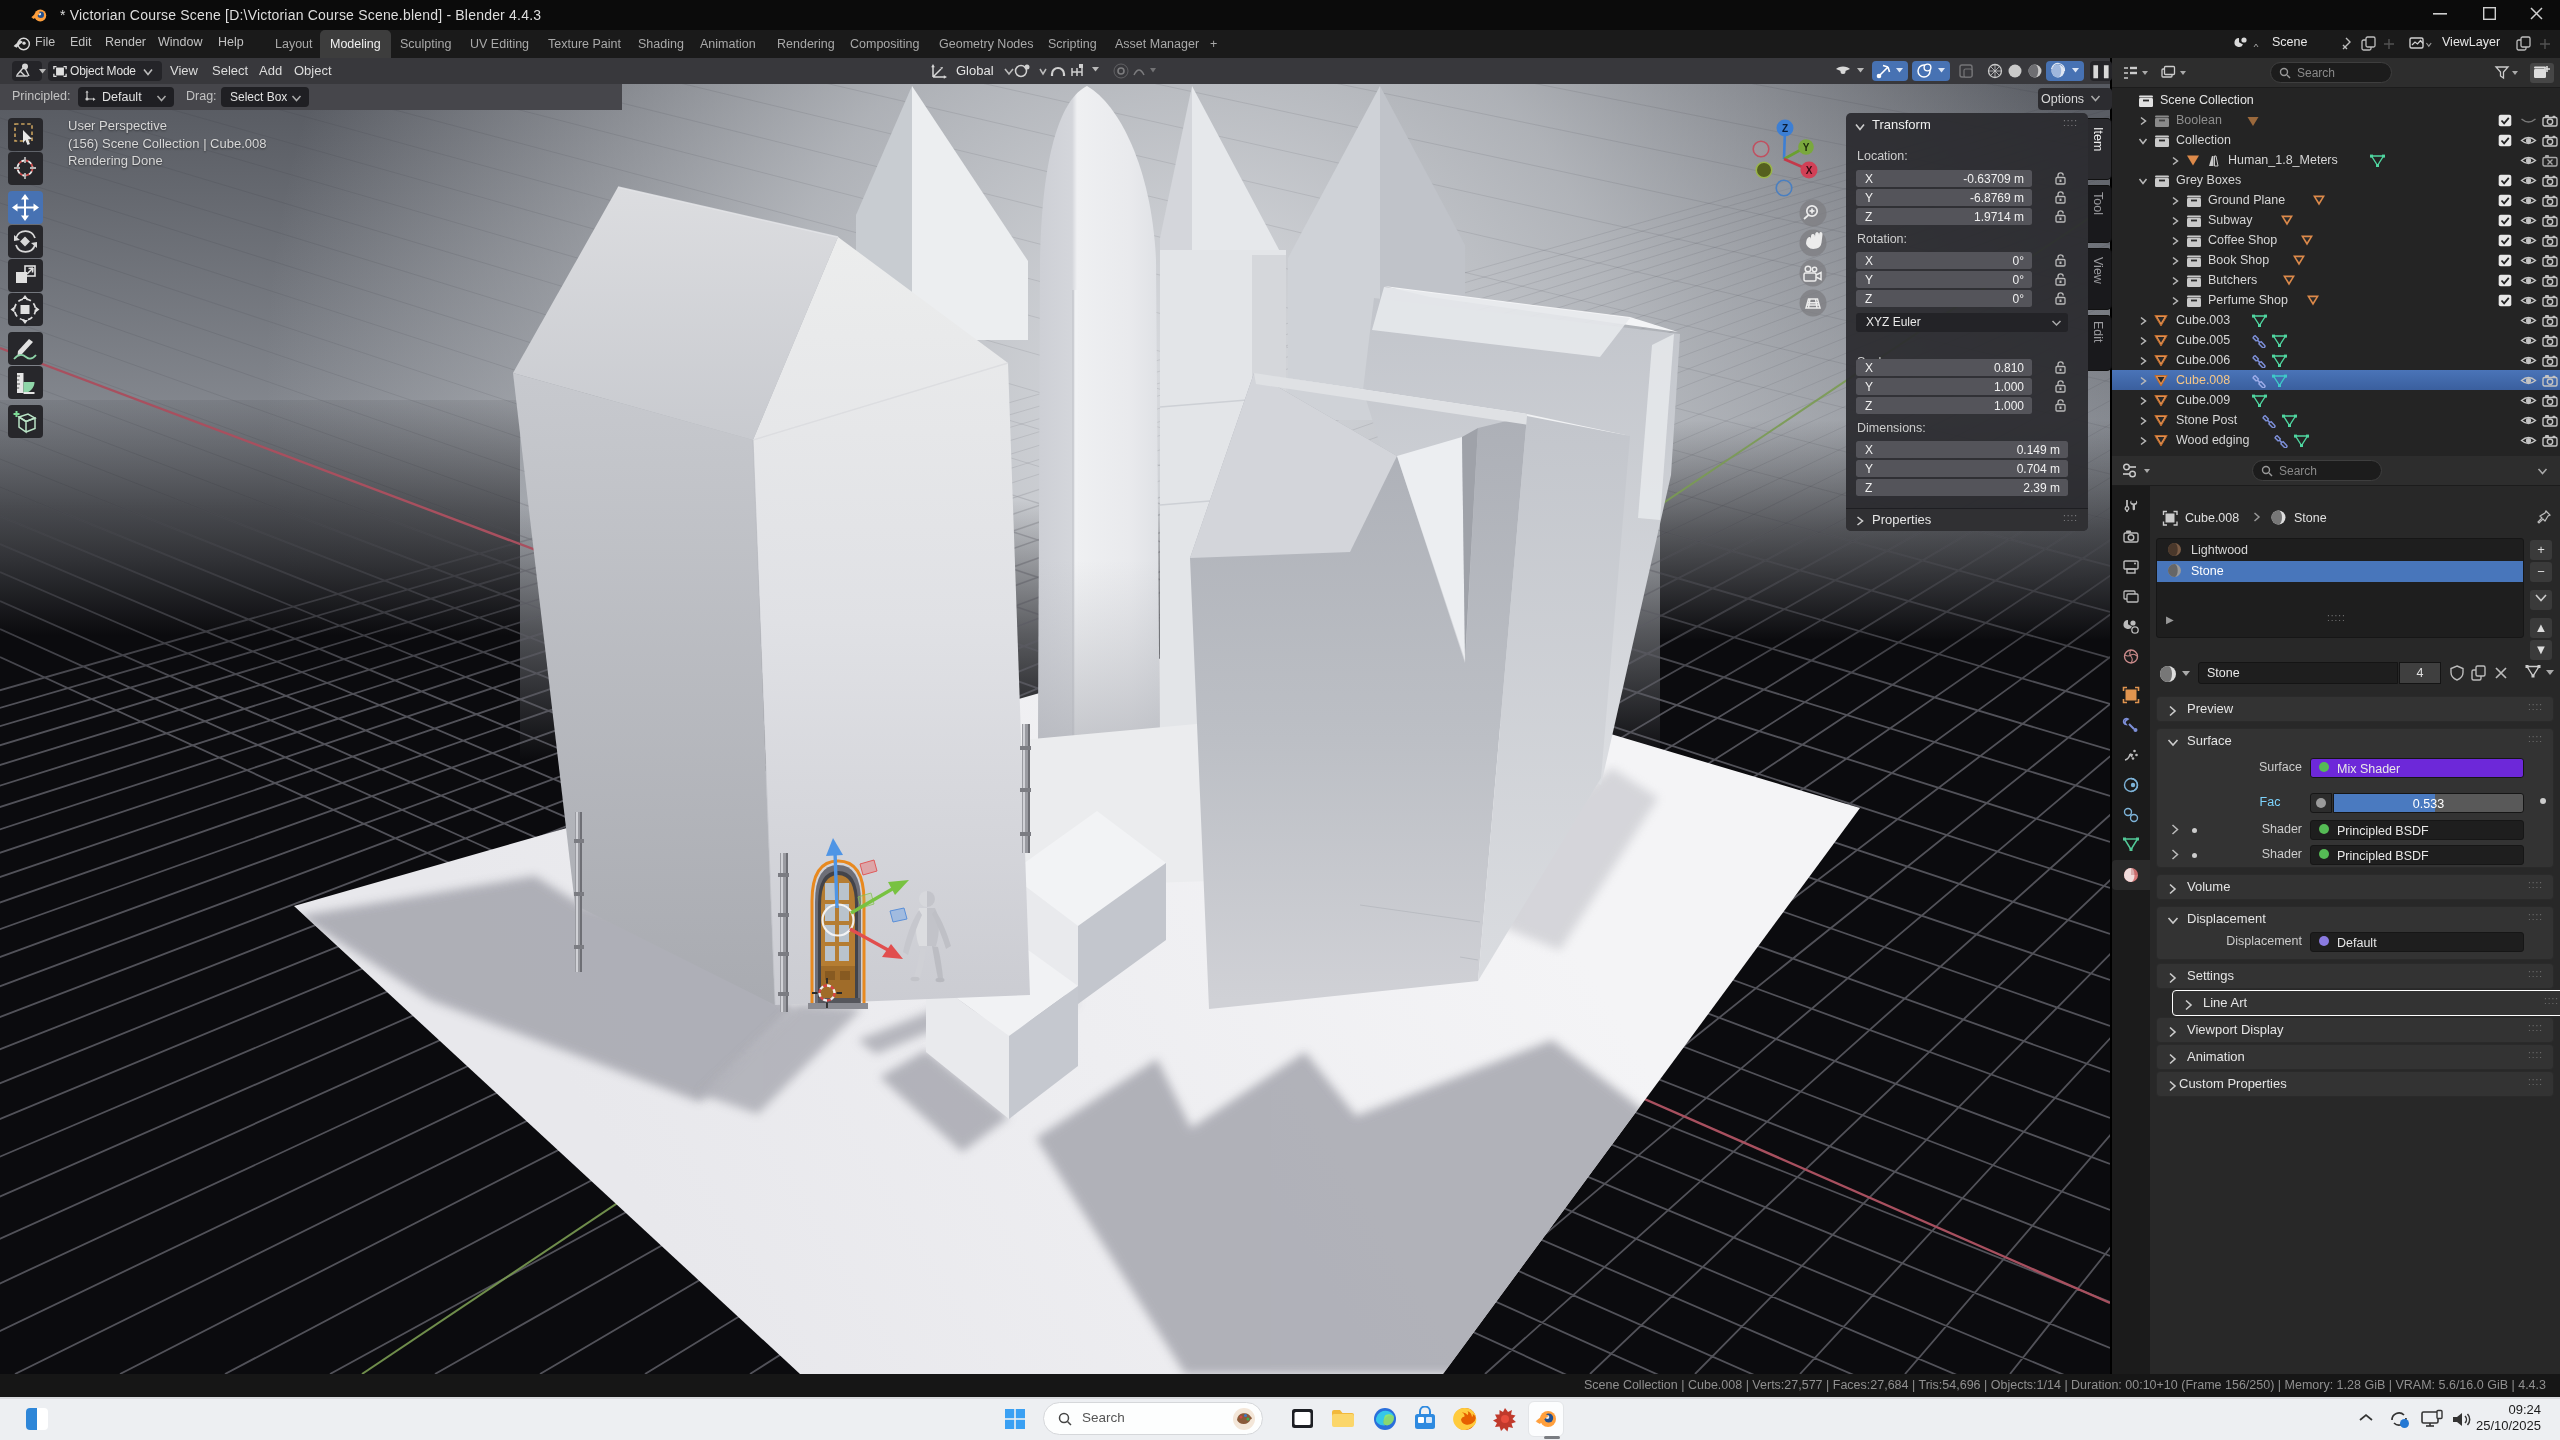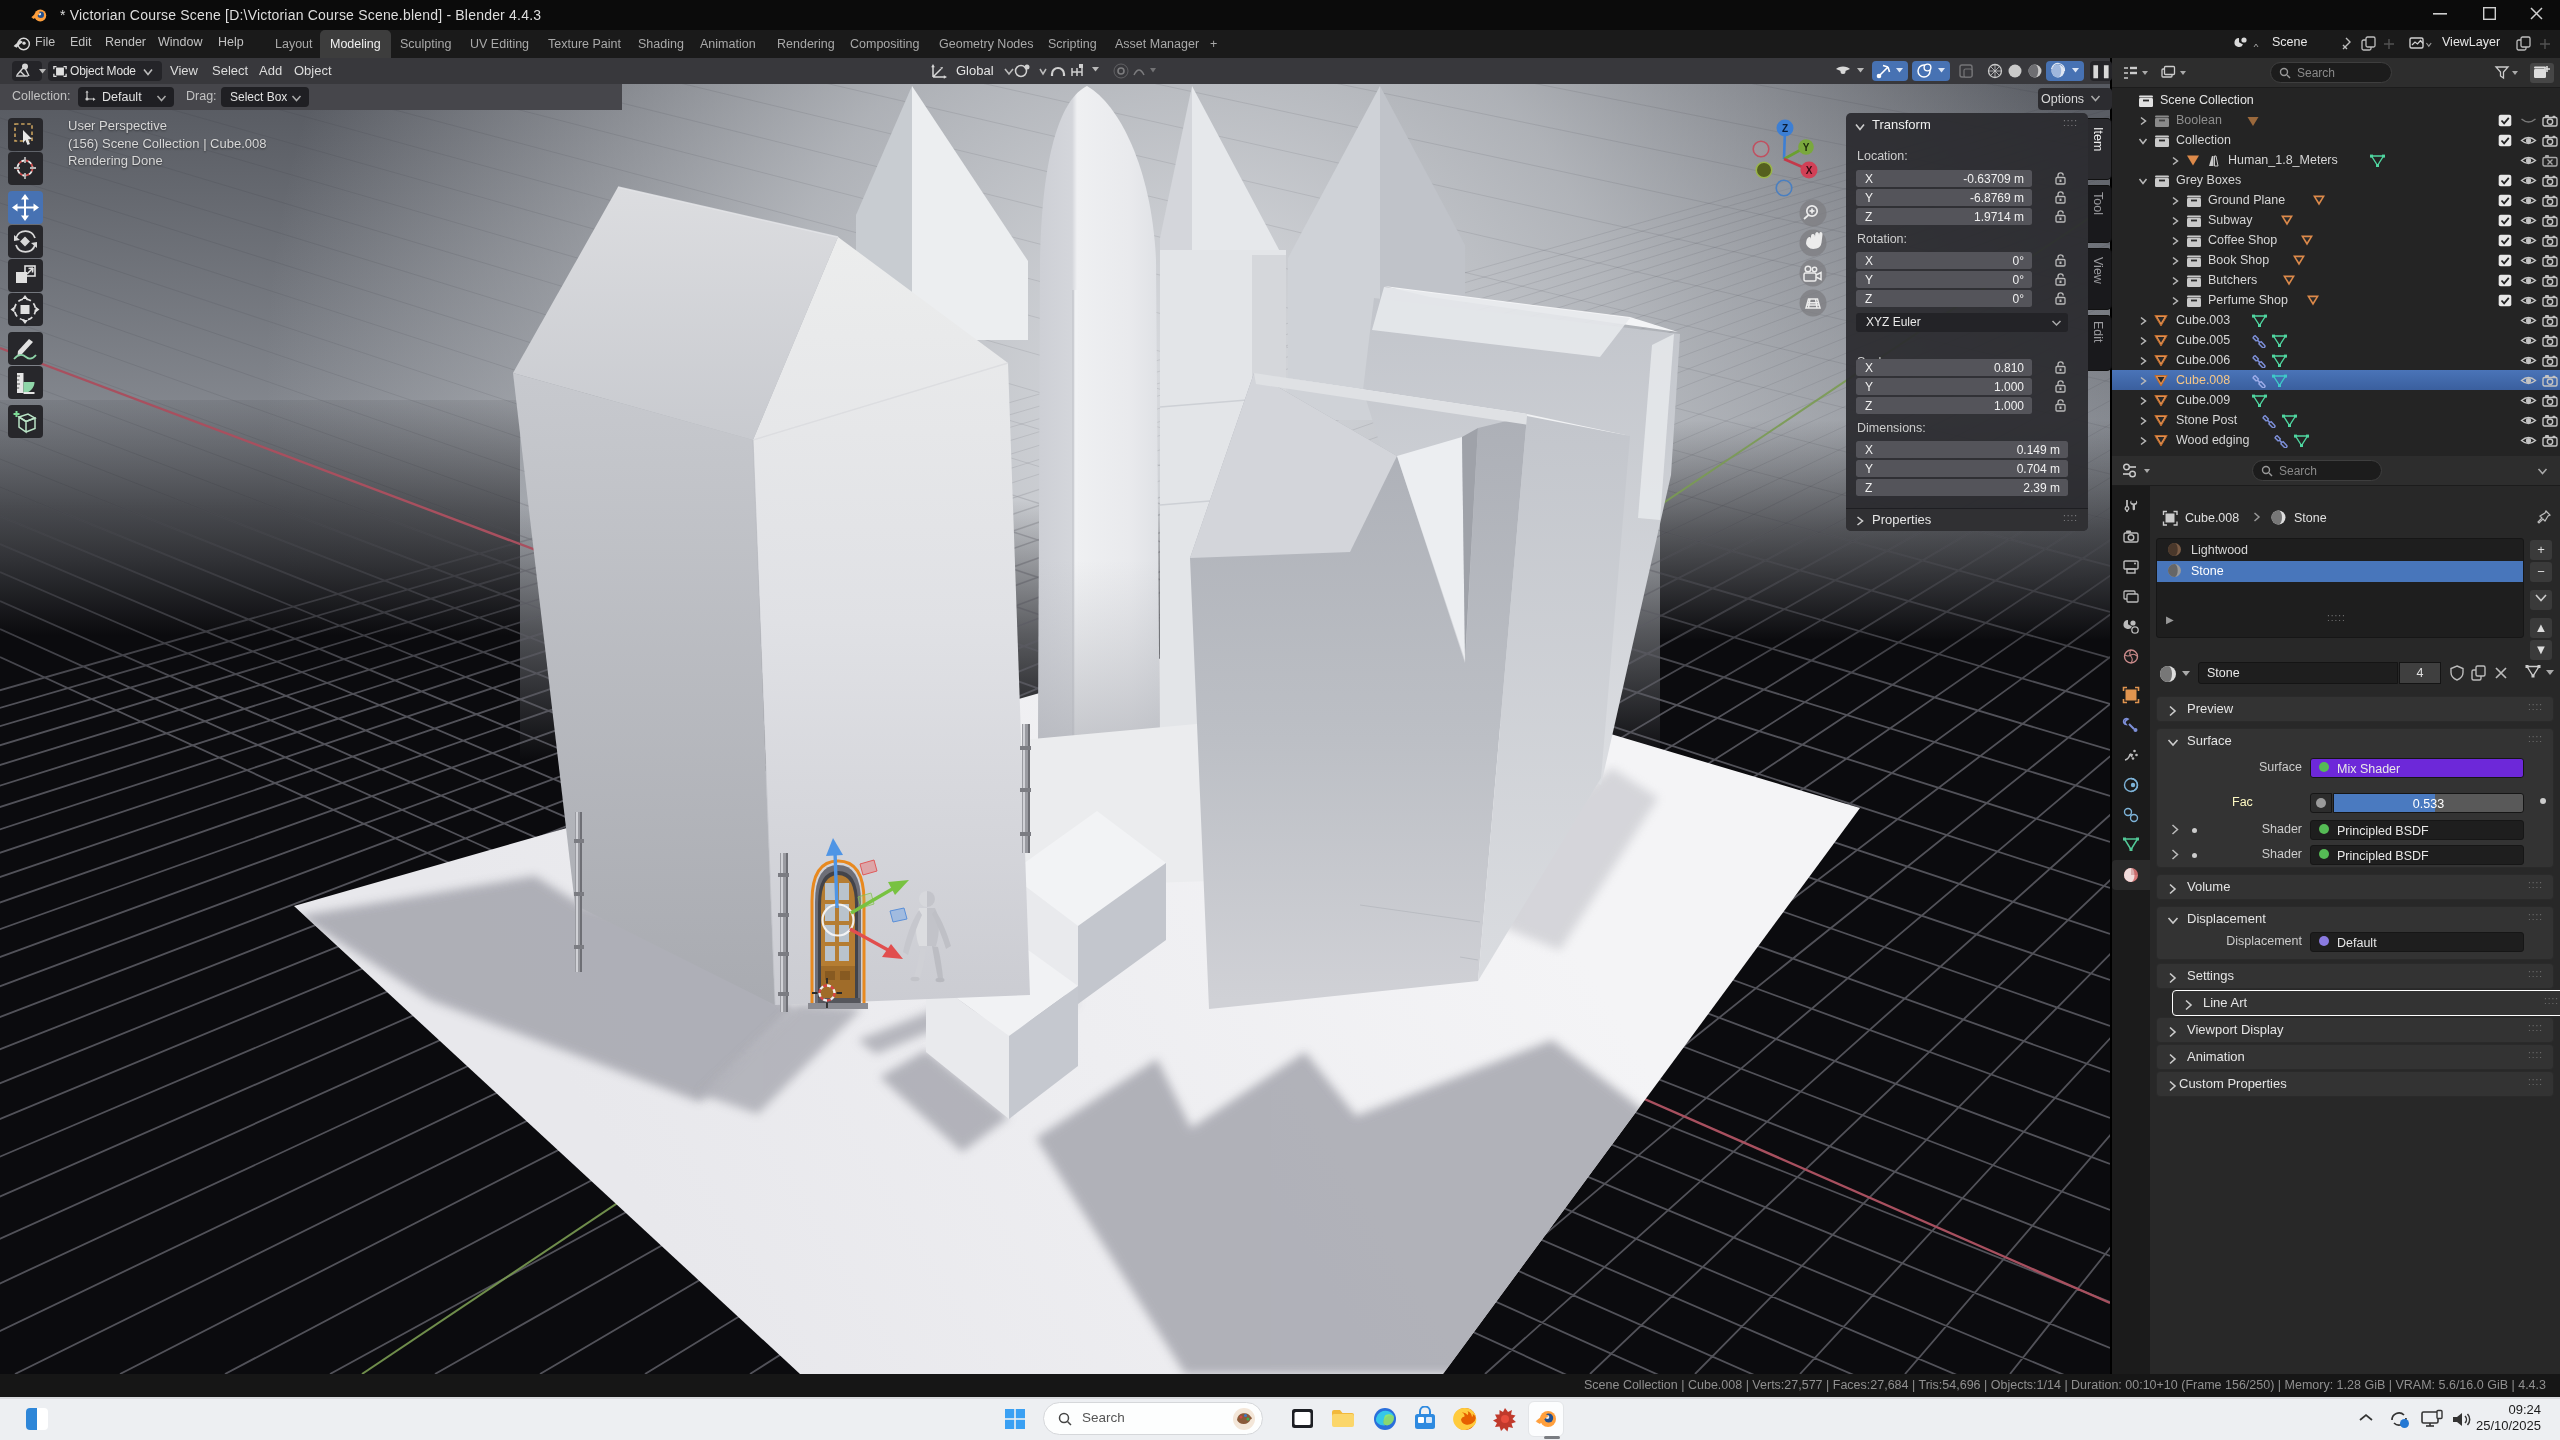--- a/index.html
+++ b/index.html
@@ -406,21 +406,21 @@
       <svg width="38" height="20" viewBox="0 0 38 20">
           <circle cx="12" cy="10" r="6.5" fill="#dfe7f3"></circle>
           <path d="M12 3.5 a6.5 6.5 0 0 0 0 13 a3.2 6.5 0 0 0 0 -13" fill="#9fb7dd"></path>
           <path d="M5.5 8 a6.5 6.5 0 0 1 13 2" fill="none" stroke="#fff" stroke-width="1.2" opacity="0.8"></path>
           <path d="M26 7 l3.5 4.5 3.5-4.5" fill="#dce6f5"></path>
         </svg>
     </span>
     <span class="hbtn" style="left:2090px;width:22px;top:3px;text-align:center;color:#d8d8d8;font-weight:bold">❚❚</span>
   </div>
   <div id="toolrow" class="abs">
-    <span class="abs" style="left:12px;top:5px">Collection:</span>
+    <span class="abs" style="left:12px;top:5px">Principled:</span>
     <span class="hbtn" style="left:78px;width:96px;background:#1f1f23;padding-left:24px;top:3px">Default
       <svg width="14" height="14" viewBox="0 0 14 14" style="position:absolute;left:5px;top:3px">
           <path d="M4 2 v7 M4 9 h6" stroke="#ccc" stroke-width="1.2" fill="none"></path>
           <path d="M4 0.5 l-2 2.5 h4 z" fill="#ccc" transform="scale(0.8) translate(1,0)"></path>
           <circle cx="4" cy="9" r="1.6" fill="#ccc"></circle>
           <path d="M10 7.5 l2.5 1.7 -2.5 1.7" fill="#ccc"></path>
         </svg>
       <svg width="11" height="9" viewBox="0 0 11 9" style="position:absolute;right:7px;top:7px">
           <path d="M1.5 2 l4 4.5 4-4.5" fill="none" stroke="#aaa" stroke-width="1.5"></path>
         </svg>
@@ -1339,21 +1339,21 @@
             <path d="M3.5 5 l4.5 5 4.5-5" fill="none" stroke="#ccc" stroke-width="1.6"></path>
           </svg></span>
         <span style="position:absolute;left:30px;top:4px;font-size:13px;color:#e4e4e4">Surface</span>
         <span style="position:absolute;right:10px;top:4px;color:#707070;font-size:10px;letter-spacing:1px">::::</span>
       </div>
 <span style="position:absolute;left:50px;top:304px;font-size:12.5px;color:#cccccc;width:140px;text-align:right;display:inline-block">Surface</span>
       <div style="position:absolute;left:198px;top:302px;width:214px;height:20px;background:#6d28d9;border-radius:3px;border:1px solid #161616">
         <span style="position:absolute;left:8px;top:3px;width:10px;height:10px;border-radius:50%;background:#55bb55"></span>
         <span style="position:absolute;left:26px;top:2.5px;font-size:12.5px;color:#e8e8e8">Mix Shader</span>
       </div>
-<span style="position:absolute;left:120px;top:339px;font-size:12.5px;color:#fef9c3;width:76px;text-align:left;display:inline-block">Fac</span>
+<span style="position:absolute;left:120px;top:339px;font-size:12.5px;color:#7dd3fc;width:76px;text-align:center;display:inline-block">Fac</span>
 <div style="position:absolute;left:198px;top:337px;width:22px;height:20px;background:#2c2c2c;border-radius:3px 0 0 3px;border:1px solid #161616">
         <span style="position:absolute;left:5px;top:4px;width:10px;height:10px;border-radius:50%;background:#9a9a9a"></span>
       </div>
 <div style="position:absolute;left:221px;top:337px;width:191px;height:20px;background:#595959;border-radius:0 3px 3px 0;border:1px solid #161616;overflow:hidden">
         <div style="position:absolute;left:0;top:0;width:101px;height:20px;background:#4a7ac0"></div>
         <span style="position:absolute;left:0;right:0;top:2.5px;text-align:center;font-size:12.5px;color:#fff">0.533</span>
       </div>
 <span style="position:absolute;left:428px;top:342px;width:6px;height:6px;border-radius:50%;background:#ccc"></span>
 <span style="position:absolute;left:58px;top:367px"><svg width="11" height="12" viewBox="0 0 11 12" style="">
           <path d="M2.5 2 l5 4.5 -5 4.5" fill="none" stroke="#bbb" stroke-width="1.5"></path>

